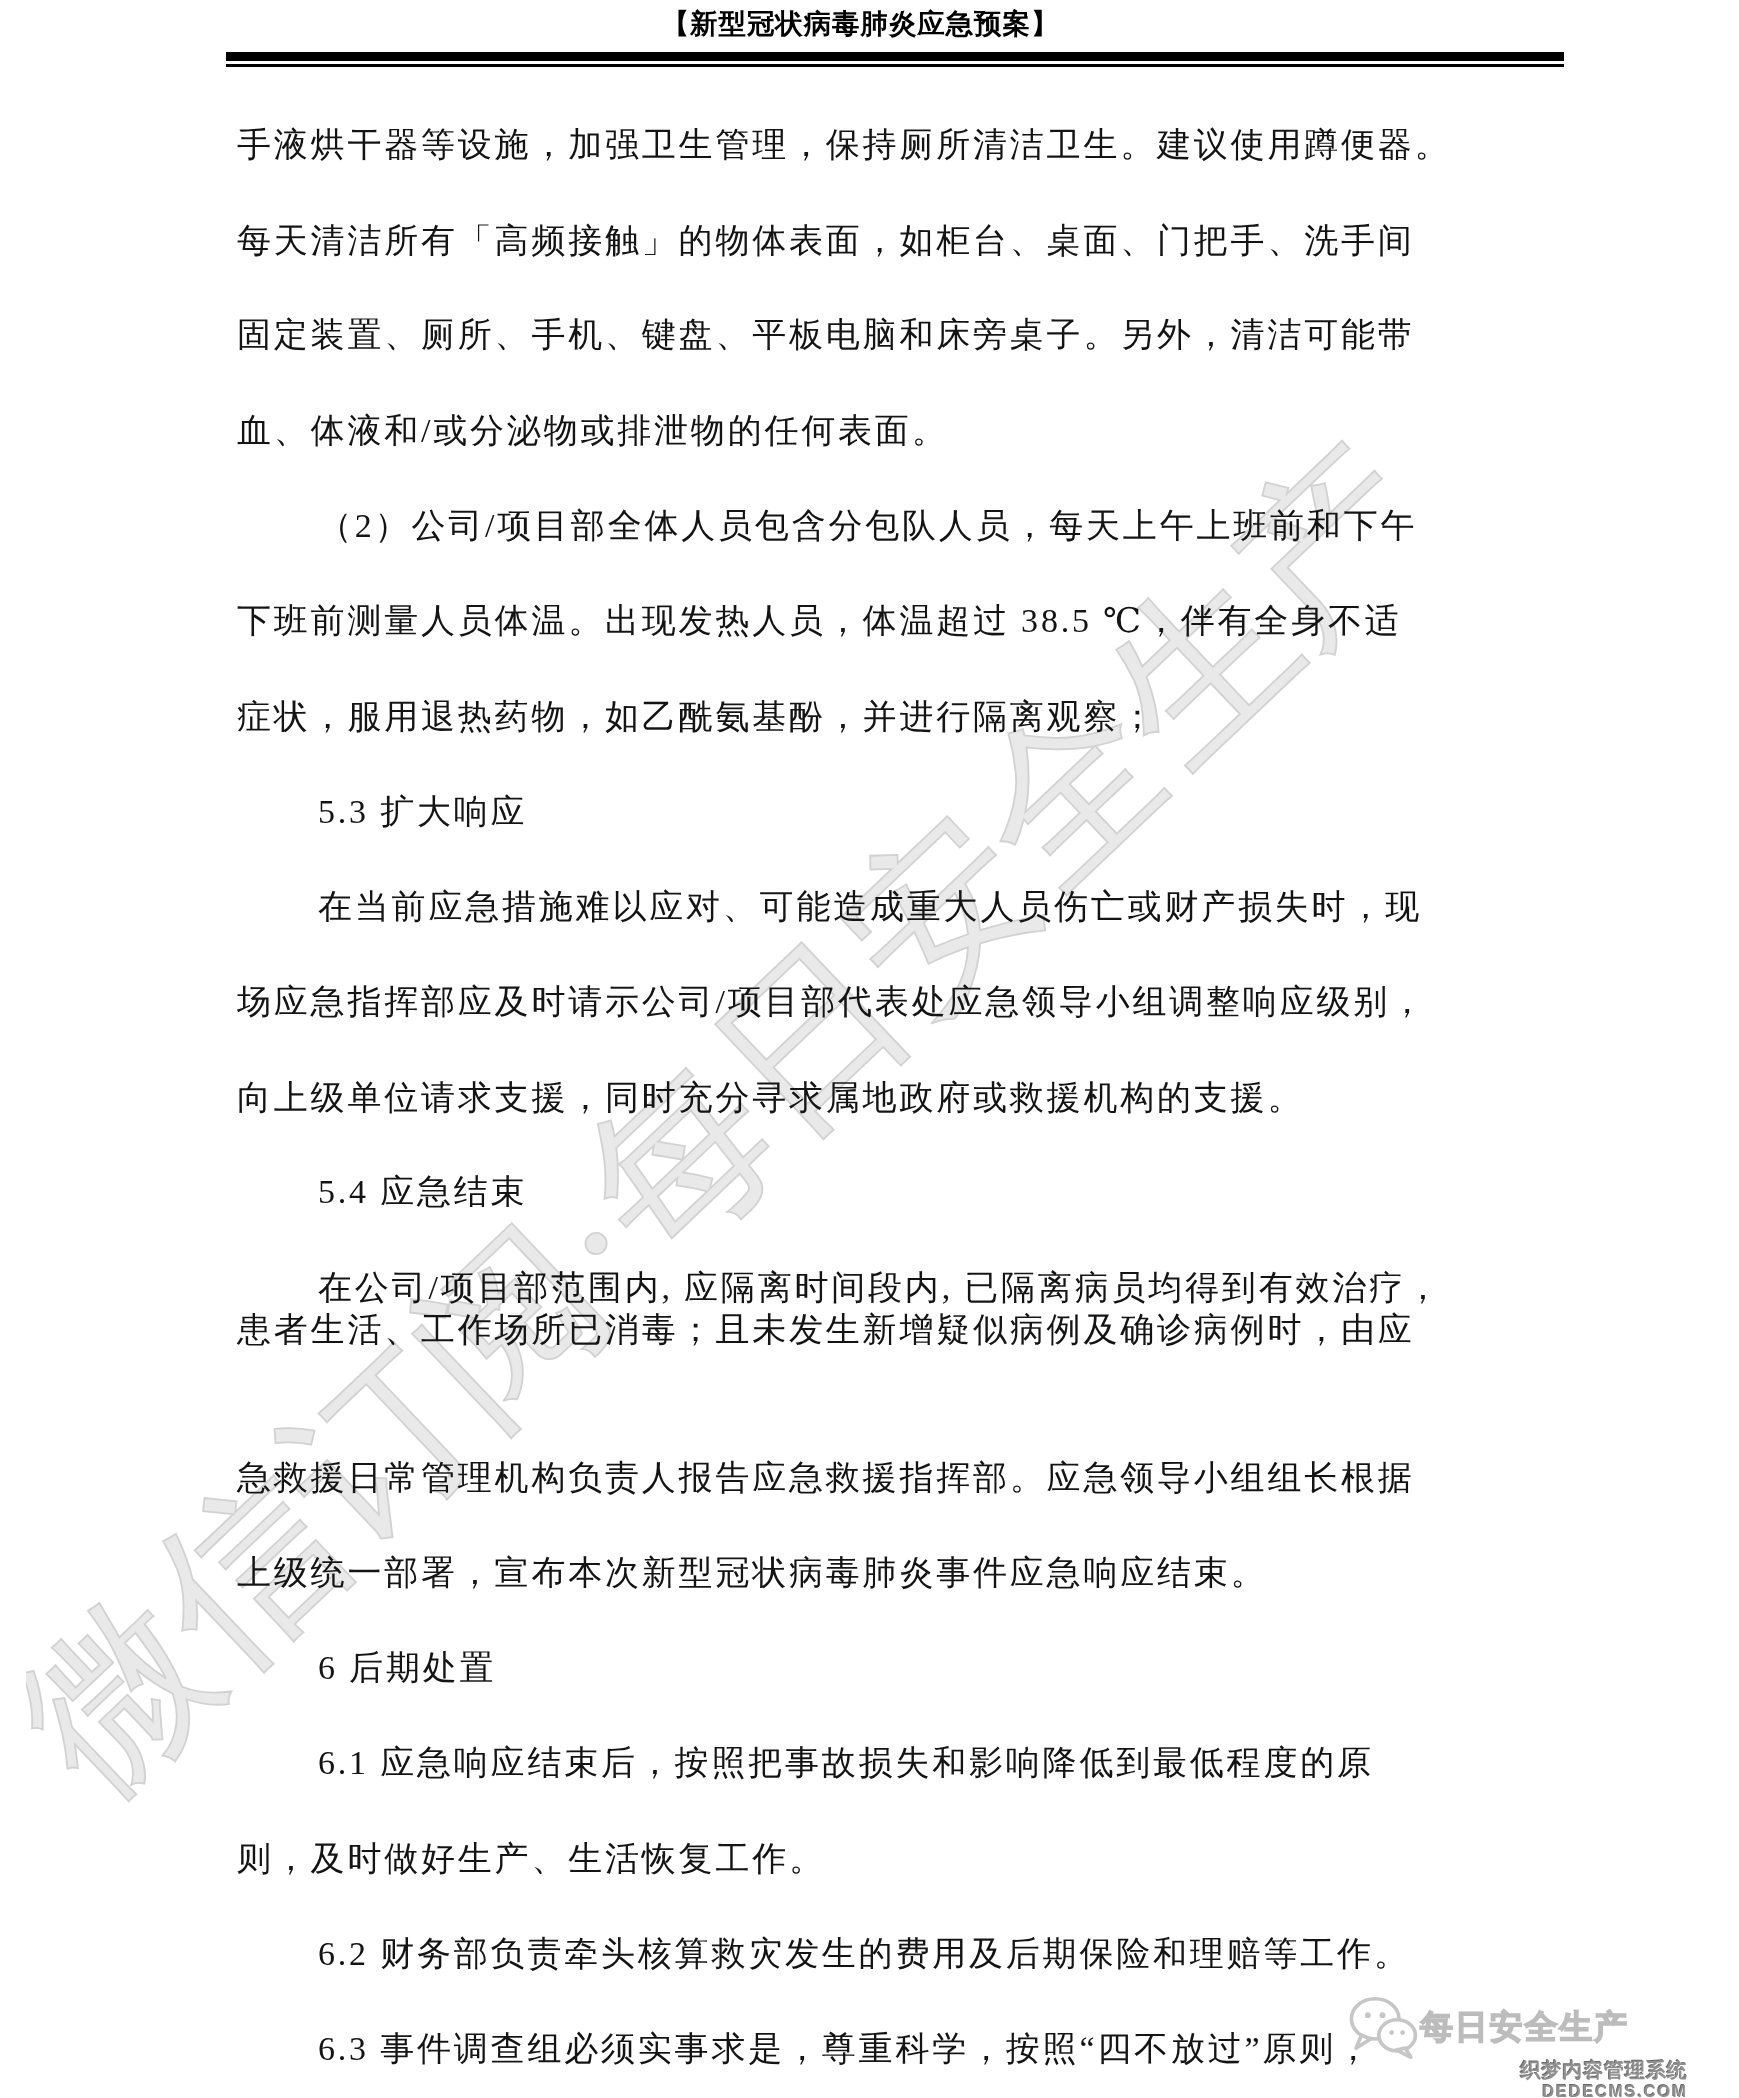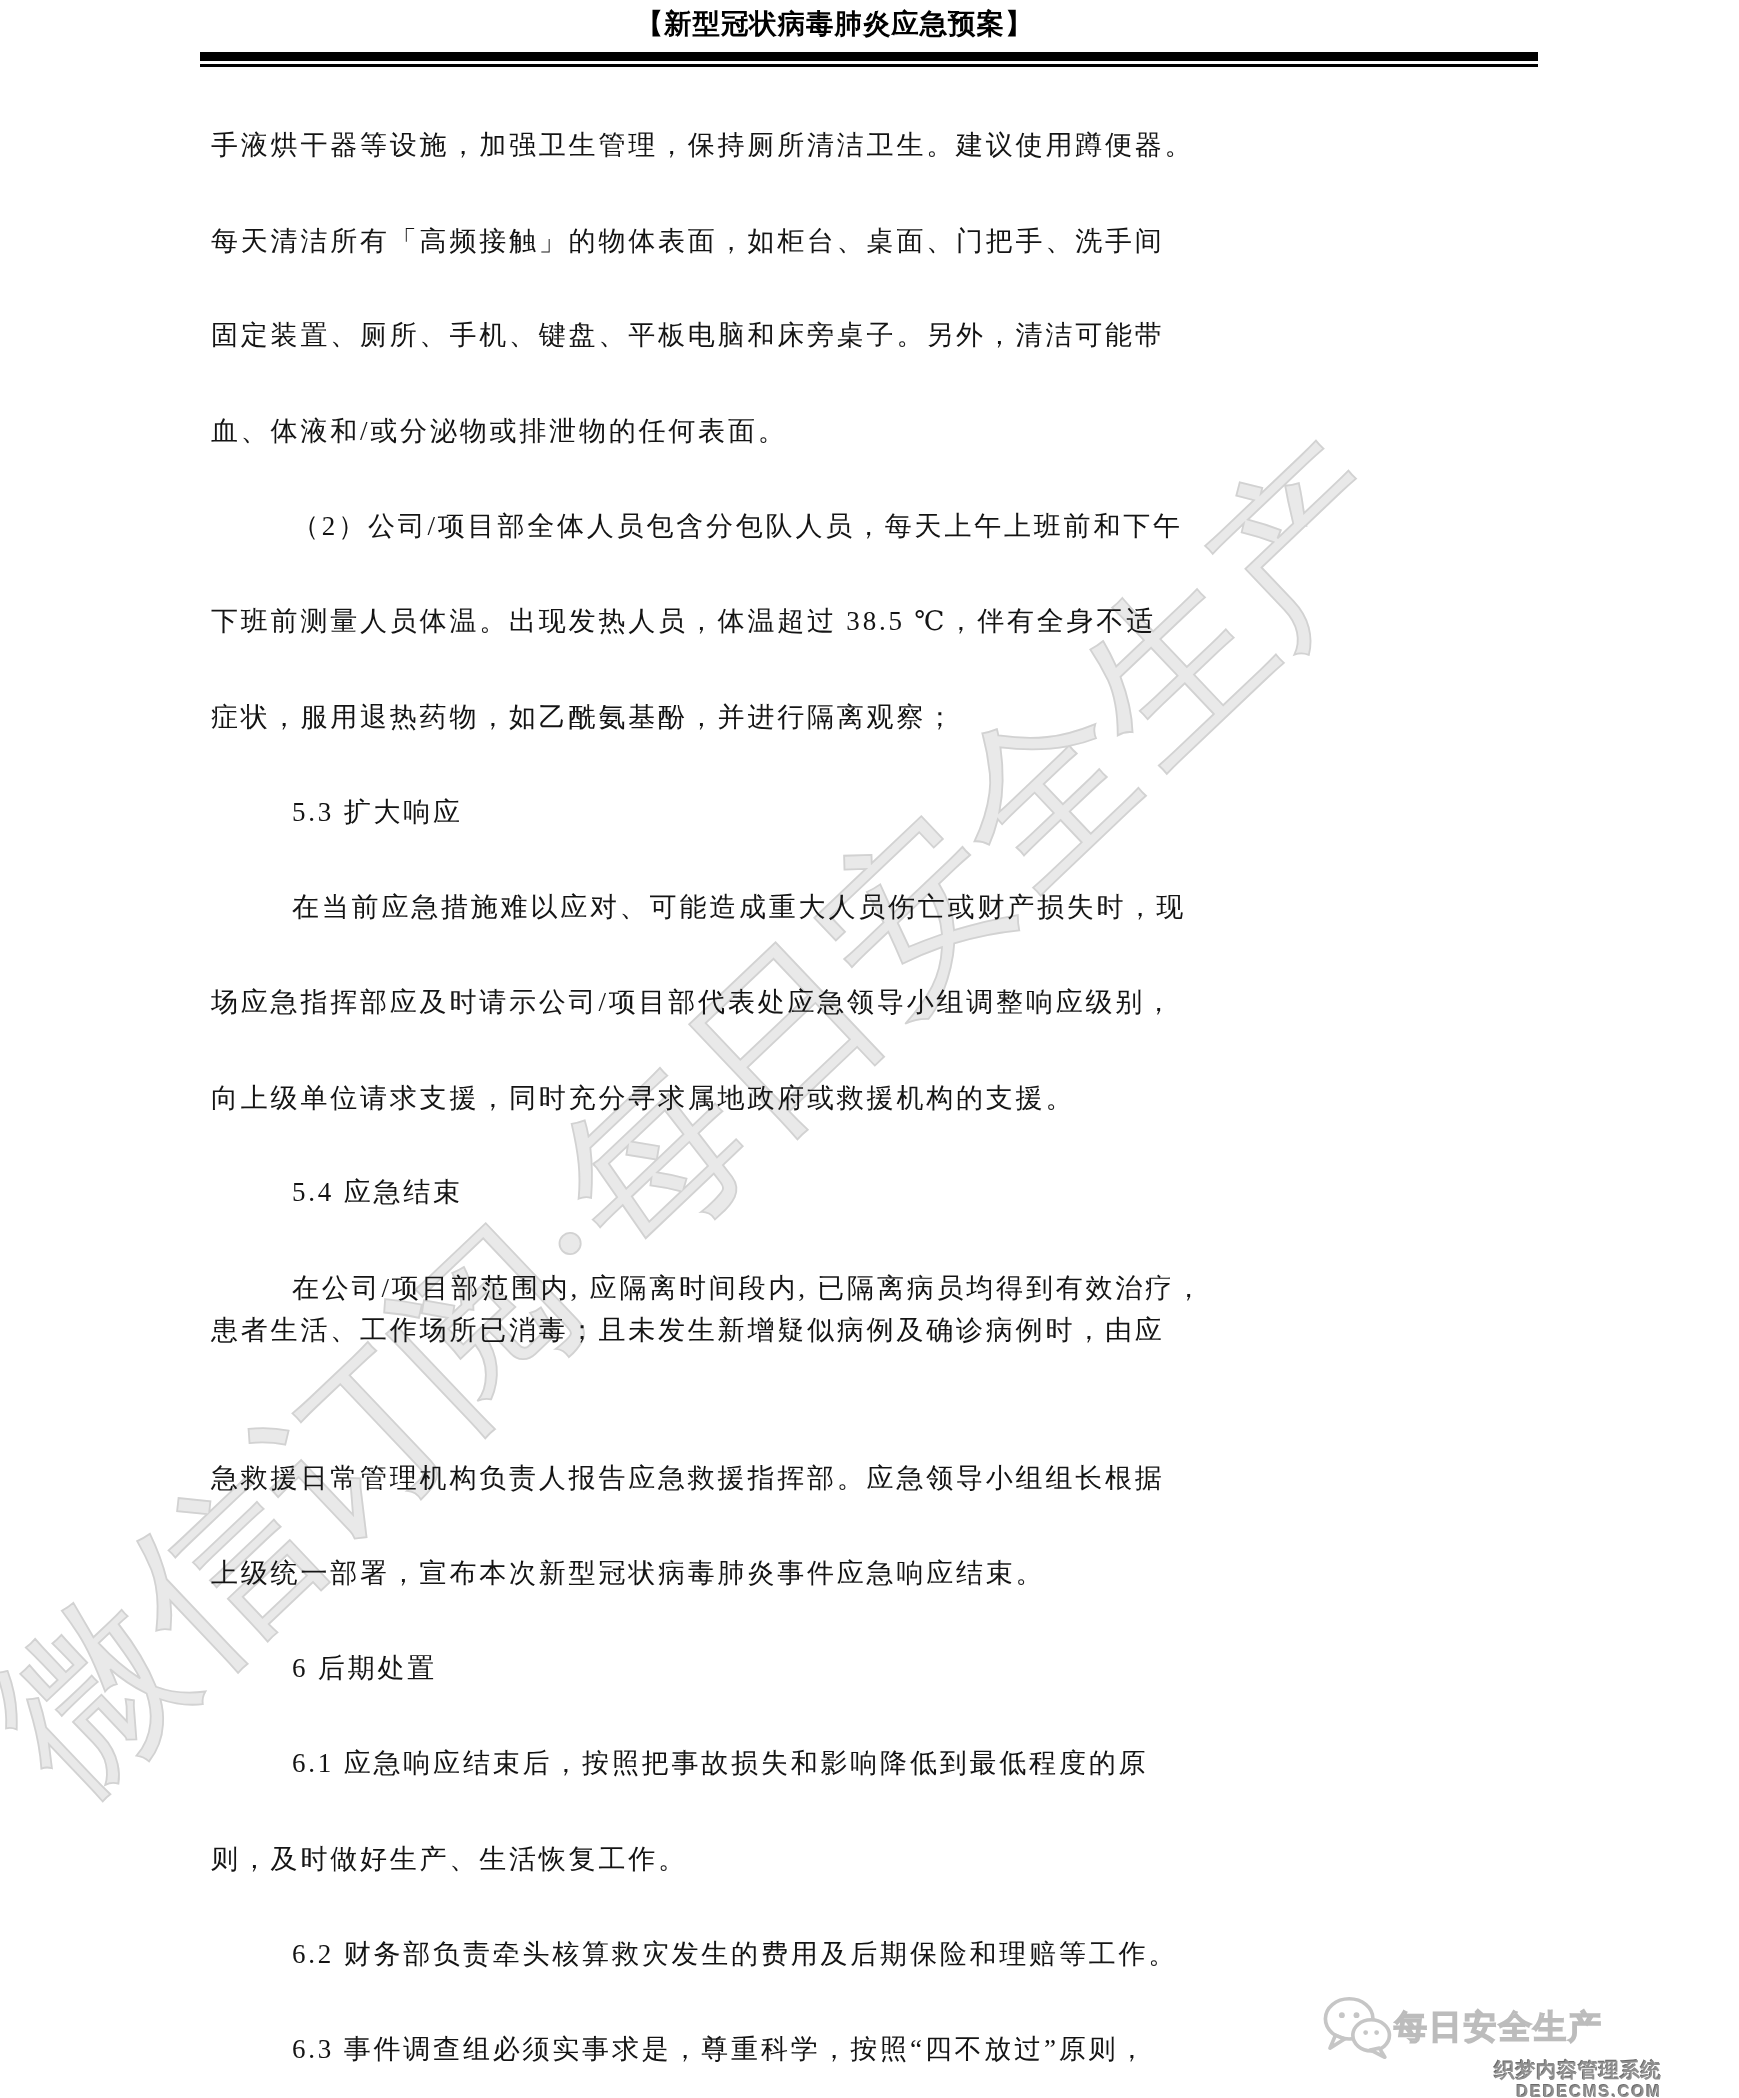--- a/index.html
+++ b/index.html
@@ -3,20 +3,21 @@
 <meta charset="utf-8">
 <style>
   html,body{margin:0;padding:0;background:#ffffff;}
   #page{
     position:relative;
     width:1669px;height:2098px;
     background:#ffffff;
     overflow:hidden;
     font-family:"Liberation Serif","DejaVu Serif",serif;
     color:#141414;
+    margin-left:26px;
   }
   
   .hdr-title{
     position:absolute;top:5.5px;left:0;width:100%;
     text-align:center;
     font-family:"Liberation Sans","DejaVu Sans",sans-serif;
     font-weight:bold;font-size:27.5px;letter-spacing:0.9px;color:#000;
   }
   .hdr-rule-thick{
     position:absolute;left:200px;top:52px;width:1338px;height:9.2px;
@@ -38,21 +39,21 @@
     z-index:1;user-select:none;
   }
   
   #doc-body{
     position:absolute;left:211px;top:0;width:1368px;height:100%;
     z-index:3;
   }
   .text-line{
     position:absolute;left:0;width:100%;
     height:96px;line-height:96px;
-    font-size:27px;letter-spacing:2.8px;
+    font-size:34px;letter-spacing:2.8px;
     white-space:nowrap;
     color:#141414;
   }
   .text-line.indent{padding-left:81px;}
   
   .wx-logo{
     position:absolute;left:1319px;top:1991px;width:422px;height:73px;
     z-index:1;display:flex;align-items:center;
   }
   .wx-icon{width:75px;height:70px;flex:0 0 auto;}

